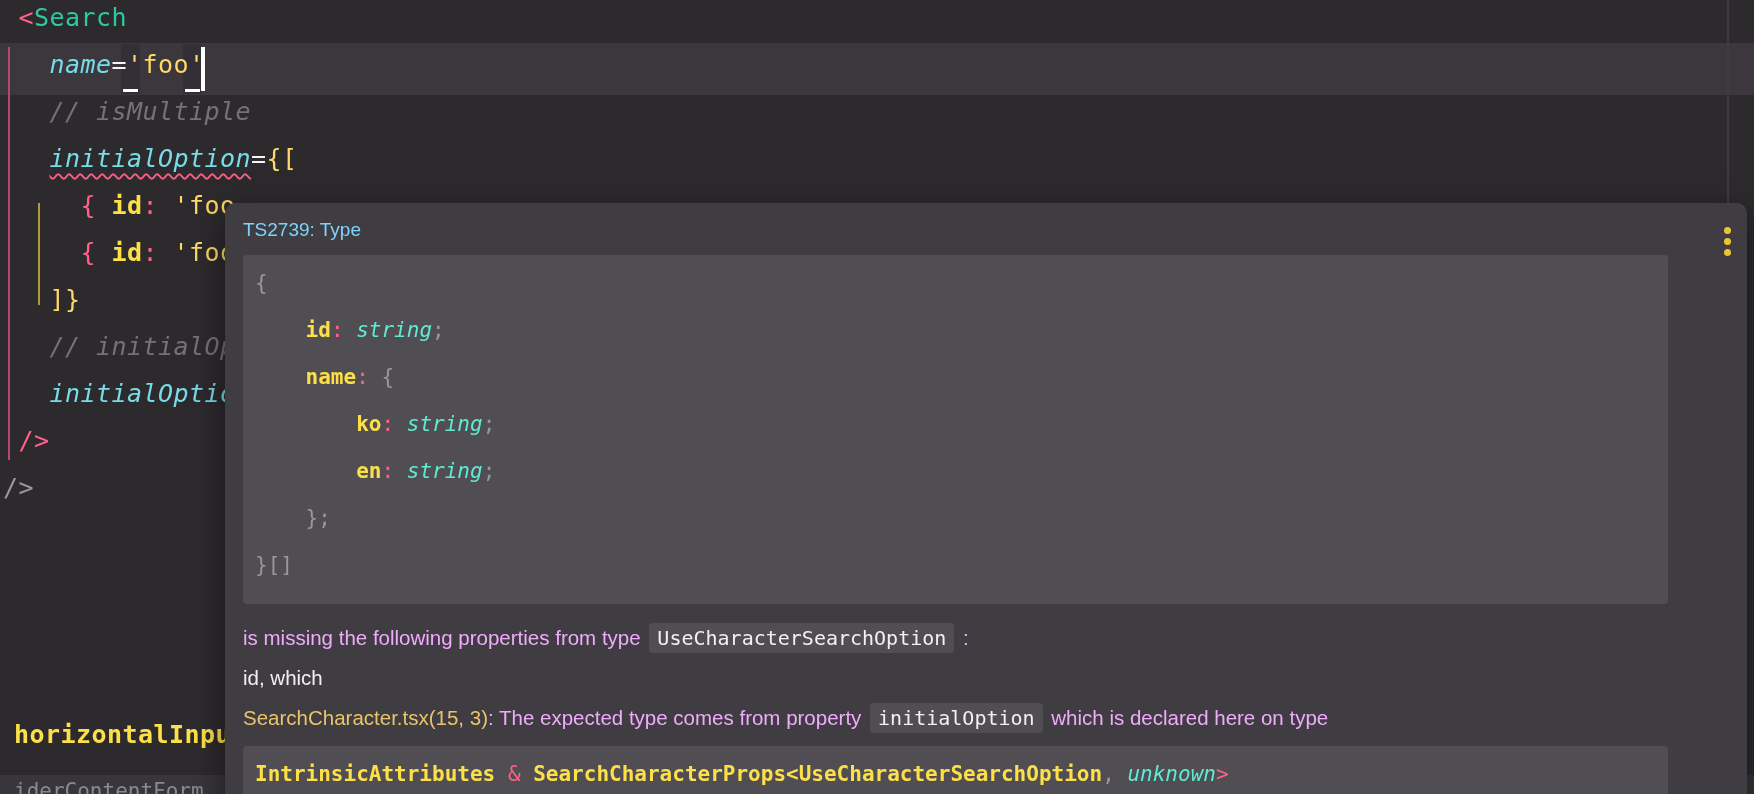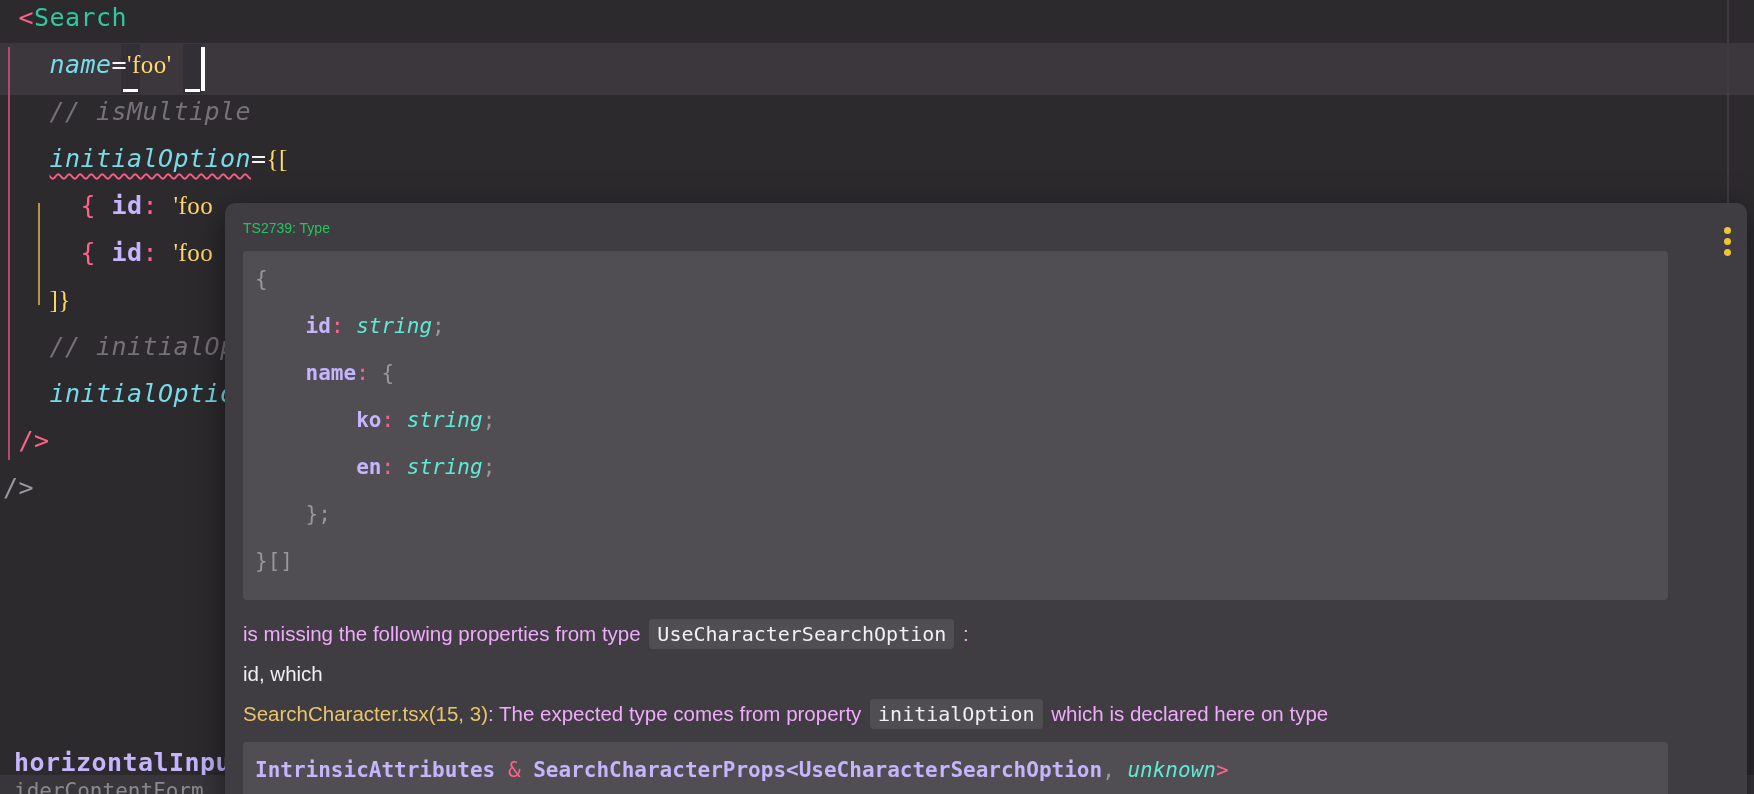--- a/index.html
+++ b/index.html
@@ -19,55 +19,55 @@
   .guide-yellow{left:38px;top:203px;height:102px;background:#b5973f;}
   .margin-line{position:absolute;left:1727px;top:0;height:794px;width:2px;background:#3e3a40;}
 
   #editor-lines{
     position:absolute;top:-6px;left:3px;
     font-family:"DejaVu Sans Mono","Liberation Mono",monospace;
     font-size:25px;line-height:47px;font-weight:500;white-space:pre;letter-spacing:.45px;
   }
   .code-line{height:47px;}
   .far-line{
-    position:absolute;top:748px;left:14px;white-space:pre;
+    position:absolute;top:720px;left:14px;white-space:pre;
     font-family:"DejaVu Sans Mono","Liberation Mono",monospace;
     font-size:25px;font-weight:500;letter-spacing:.45px;
   }
   .breadcrumbs{position:absolute;left:0;right:0;top:775px;height:19px;background:#39363b;overflow:hidden;}
   .breadcrumbs .crumb{
     display:inline-block;position:relative;top:4px;left:14px;
     font-family:"DejaVu Sans Mono","Liberation Mono",monospace;font-size:21px;color:#8b8890;
   }
 
   
-  .tk-fg{color:#fcfcfa;} .tk-fgb{color:#c4b5fd;font-weight:700;}
+  .tk-fg{color:#fcfcfa;} .tk-fgb{color:#fde047;font-weight:700;}
   .tk-op{color:#f6f4f2;}
   .tk-pink{color:#ff6188;} .tk-pinki{color:#5eead4;font-style:italic;}
   .tk-teal{color:#2cc9a2;}
   .tk-cyan{color:#78dce8;font-style:italic;}
   .tk-cyan-err{color:#78dce8;font-style:italic;
     text-decoration:underline wavy #f85e87;text-decoration-thickness:2px;text-underline-offset:6px;}
-  .tk-yellow{color:#ffd866;font-family:Liberation Serif, serif;}
+  .tk-yellow{color:#ffd866;}
   .tk-comment{color:#767179;font-style:italic;}
   .tk-gray{color:#9a979c;}
   .tk-plain{color:#f0abfc;margin-top:26px;}
   .tk-link{color:#e9c46a;cursor:pointer;margin-top:32px;}
   .tk-chip{
     background:#514e53;border-radius:4px;padding:3px 8px;margin:0 3px;
     font-family:"DejaVu Sans Mono","Liberation Mono",monospace;font-size:20px;color:#f2f0f2;
   }
 
   
   .popup{
     position:absolute;left:225px;top:203px;width:1522px;height:620px;
     background:#403d42;border-radius:10px;box-shadow:0 10px 34px rgba(0,0,0,.5);z-index:10;
   }
   .popup-header{padding:16px 18px 8px;position:relative;}
-  .popup-title{font-size:14px;color:#22c55e;}
+  .popup-title{font-size:19px;color:#7dd3fc;}
   .kebab{position:absolute;top:24px;right:16px;display:flex;flex-direction:column;gap:4px;cursor:pointer;}
   .kebab i{width:7px;height:7px;border-radius:50%;background:#eec436;display:block;}
   .code-block{
     margin:6px 18px 0;background:#514e53;border-radius:4px;padding:10px 12px;
     font-family:"DejaVu Sans Mono","Liberation Mono",monospace;
     font-size:21px;line-height:36px;font-weight:400;white-space:pre;
     width:1425px;box-sizing:border-box;overflow:hidden;
   }
   .code-block.single{margin-top:14px;padding:15px 12px;line-height:26px;}
   .msg{margin:12px 18px 0;font-size:20.5px;line-height:28px;color:#f1eff1;}

